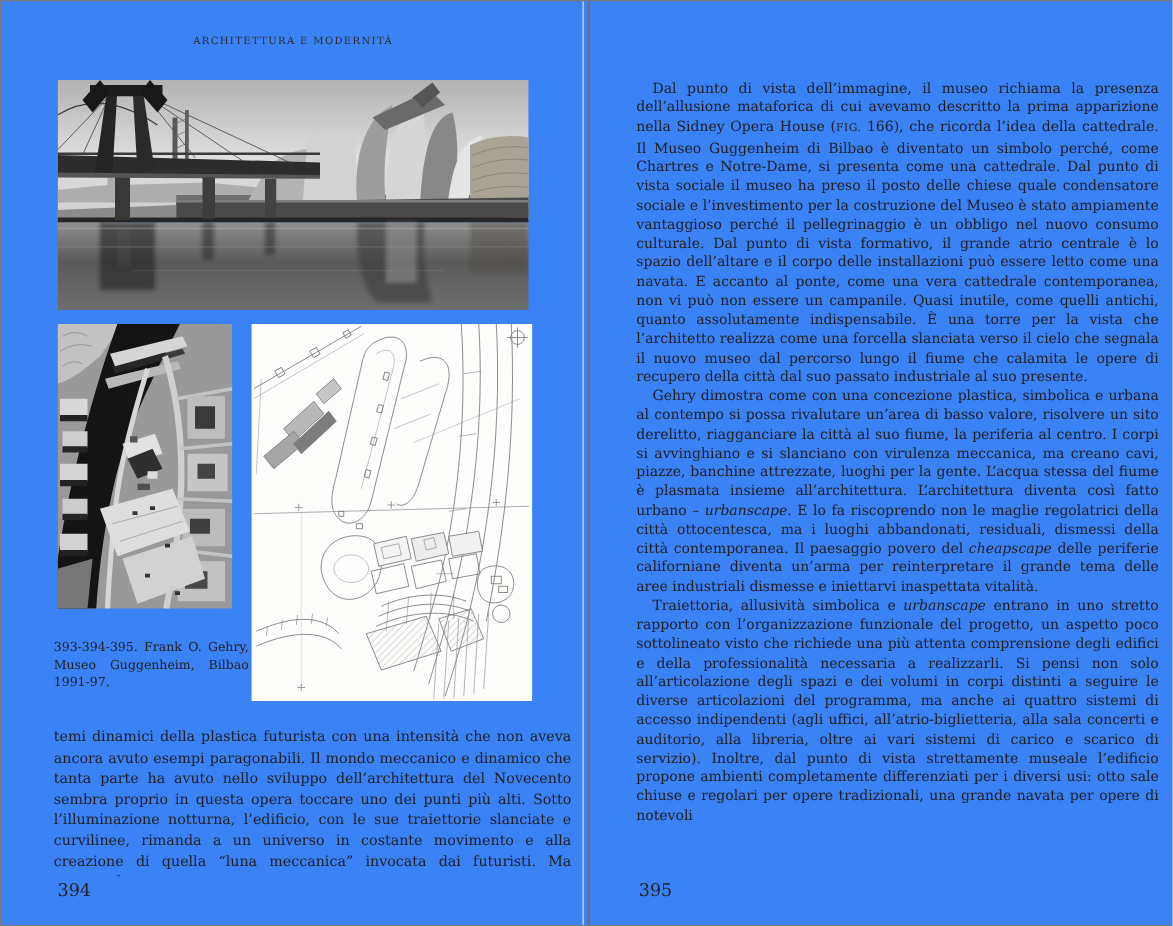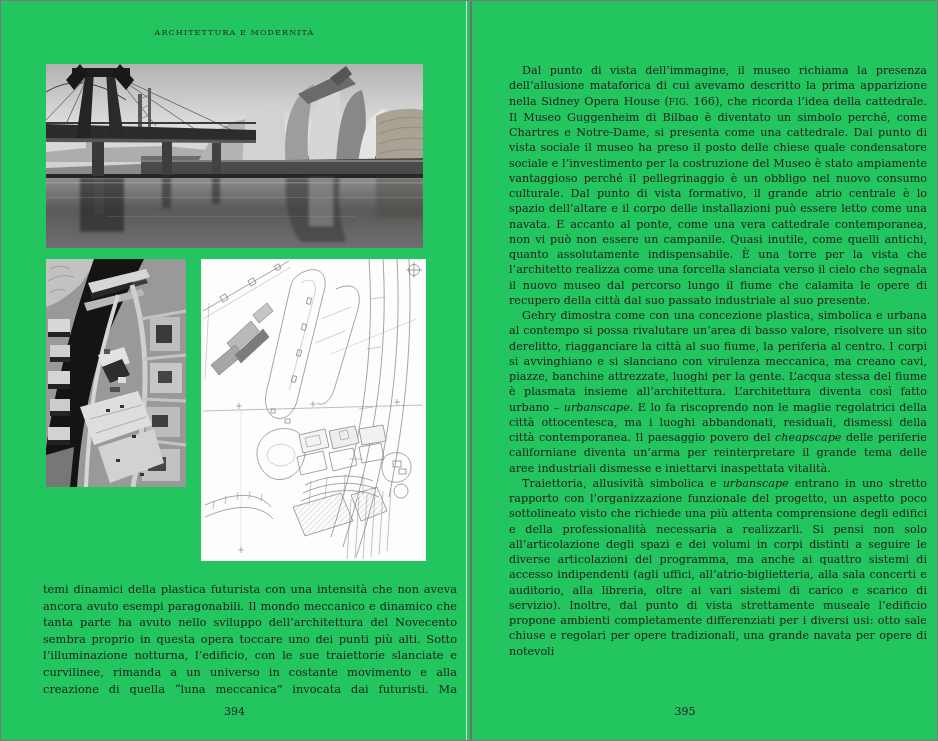--- a/index.html
+++ b/index.html
@@ -1,40 +1,40 @@
 <!DOCTYPE html>
 <html><head>
 <meta charset="utf-8">
 <style>
   html,body{margin:0;padding:0;background:#ffffff;}
   .spread{
     position:relative;
     width:936px;height:739px;
-    background:#22c55e;
+    background:#3b82f6;
     border:1px solid #7a7a7a;
     overflow:hidden;
     font-family:"DejaVu Serif", serif;
     color:#1e1e1e;
   }
   .gutter-soft{position:absolute;left:465px;top:0;width:1px;height:100%;background:#d9d9d9;}
   .gutter{position:absolute;left:469px;top:0;width:2px;height:100%;background:#6f6f6f;}
   .running-head{
     position:absolute;top:27px;
     font-size:8px;letter-spacing:1.1px;
     color:#2b2b2b;text-align:center;
     white-space:nowrap;
   }
   #left-head{left:45px;width:377px;}
   #right-head{left:508px;width:400px;}
   .page-number{
     position:absolute;top:704px;
-    font-size:11px;color:#222;text-align:center;
+    font-size:14px;color:#222;text-align:left;
   }
   #left-num{left:45px;width:377px;}
-  #right-num{left:484px;width:400px;}
+  #right-num{left:510px;width:400px;}
 
   .figure{position:absolute;overflow:hidden;}
   #fig-photo{left:45px;top:63px;width:377px;height:184px;}
   #fig-aerial{left:45px;top:258px;width:140px;height:228px;}
   #fig-plan{left:200px;top:258px;width:225px;height:302px;}
   .figure svg{display:block;width:100%;height:100%;}
 
   #caption{
     position:absolute;left:42px;top:511px;width:156px;
     font-size:10px;line-height:14.2px;color:#222;
@@ -254,20 +254,25 @@
         </g>
         <path d="M92,248 L140,234 L152,262 L104,277 Z" fill="url(#hatch)"></path>
         <path d="M150,236 L176,228 L186,252 L160,262 Z" fill="url(#hatch)"></path>
         <path d="M150,240 L146,300 M158,238 L154,300 M166,236 L162,300 M174,234 L170,298 M182,232 L178,296 M190,230 L186,292" stroke="#9a9a9a" stroke-width=".6"></path>
         <path d="M4,246 C36,232 58,234 70,248 M4,258 C36,244 60,246 72,260"></path>
         <path d="M12,250 L13,242 M24,245 L25,237 M36,241 L37,233 M48,240 L49,232 M60,242 L61,235" opacity=".7"></path>
       </g>
     </svg>
   </div>
 
+  <div id="caption">
+      <div class="cap-line">393-394-395. Frank O. Gehry,</div>
+      <div class="cap-line">Museo Guggenheim, Bilbao</div>
+      <div class="cap-line">1991-97.</div>
+    </div>
 
   <div class="body-text" id="left-body">
       <p class="para"><span>temi dinamici della plastica futurista con una intensità che non aveva ancora avuto esempi paragonabili. Il mondo meccanico e dinamico che tanta parte ha avuto nello sviluppo dell’architettura del Novecento sembra proprio in questa opera toccare uno dei punti più alti. Sotto l’illuminazione notturna, l’edificio, con le sue traiettorie slanciate e curvilinee, rimanda a un universo in costante movimento e alla creazione di quella “luna meccanica” invocata dai futuristi. Ma seppure la</span></p>
     </div>
 
   <div class="page-number" id="left-num">394</div>
 
 
   <div class="body-text" id="right-body">
       <p class="para indent"><span>Dal punto di vista dell’immagine, il museo richiama la presenza dell’allusione mataforica di cui avevamo descritto la prima apparizione nella Sidney Opera House (</span><span class="sc">FIG.</span><span> 166), che ricorda l’idea della cattedrale. Il Museo Guggenheim di Bilbao è diventato un simbolo perché, come Chartres e Notre-Dame, si presenta come una cattedrale. Dal punto di vista sociale il museo ha preso il posto delle chiese quale condensatore sociale e l’investimento per la costruzione del Museo è stato ampiamente vantaggioso perché il pellegrinaggio è un obbligo nel nuovo consumo culturale. Dal punto di vista formativo, il grande atrio centrale è lo spazio dell’altare e il corpo delle installazioni può essere letto come una navata. E accanto al ponte, come una vera cattedrale contemporanea, non vi può non essere un campanile. Quasi inutile, come quelli antichi, quanto assolutamente indispensabile. È una torre per la vista che l’architetto realizza come una forcella slanciata verso il cielo che segnala il nuovo museo dal percorso lungo il fiume che calamita le opere di recupero della città dal suo passato industriale al suo presente.</span></p>

